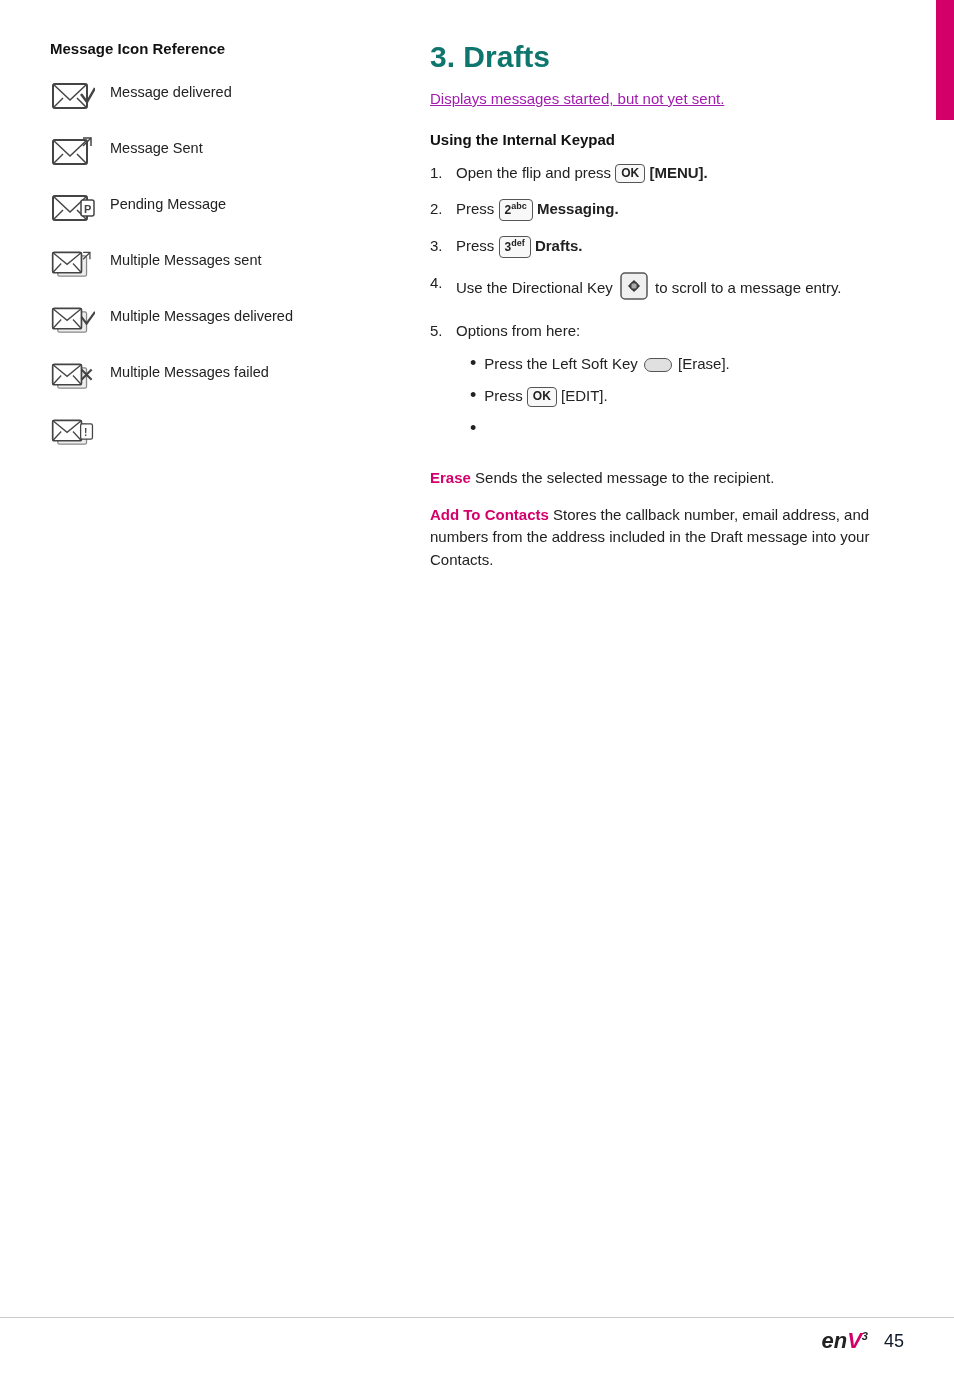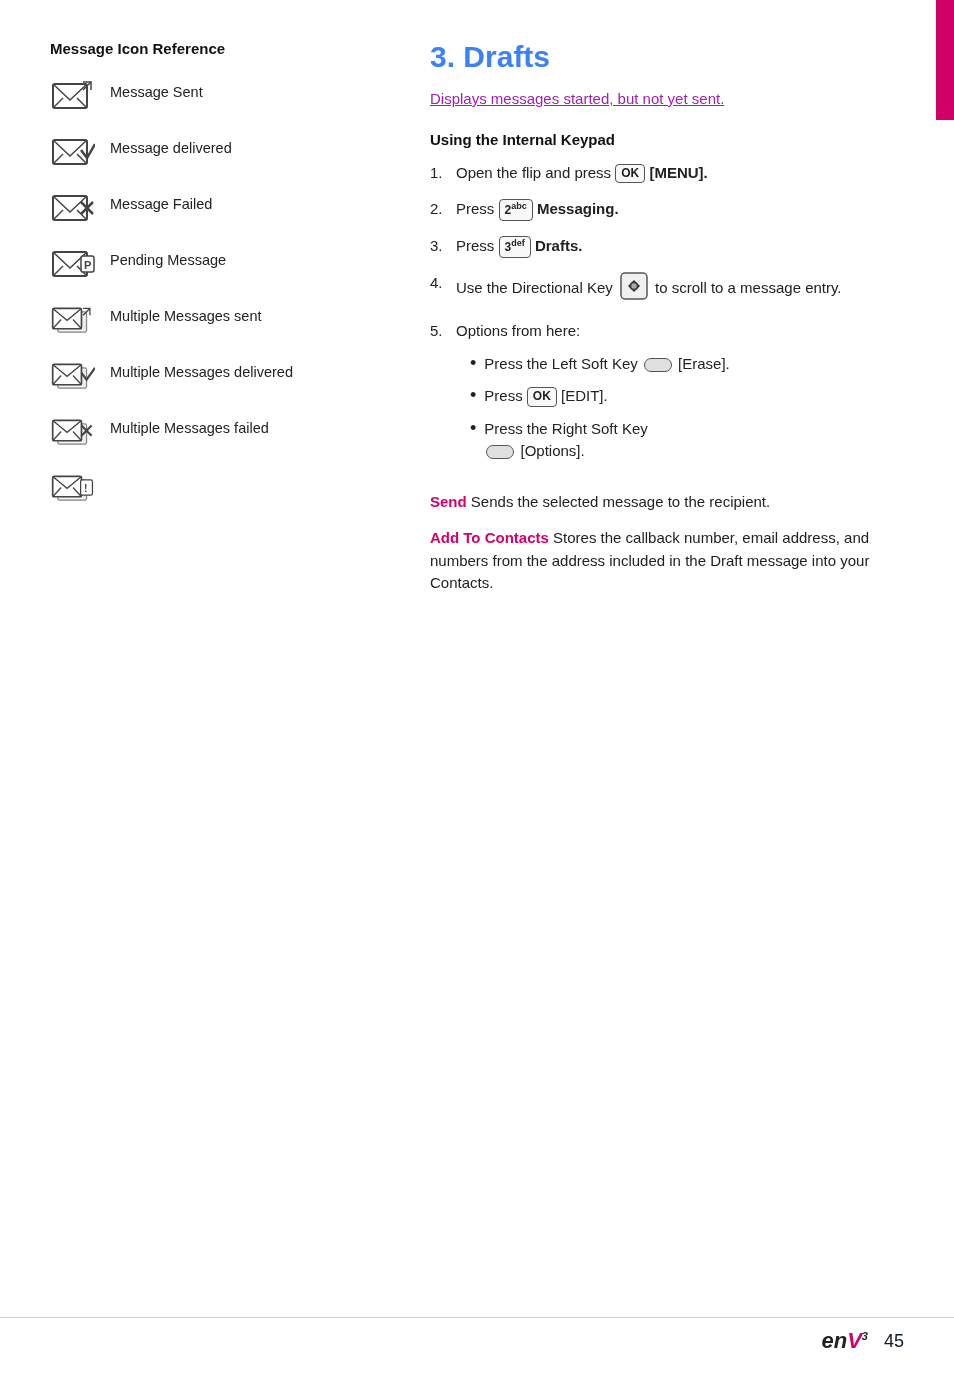--- a/index.html
+++ b/index.html
@@ -87,21 +87,21 @@
       font-size: 14.5px;
       line-height: 1.35;
       padding-top: 4px;
       color: #222;
     }
 
     
     .drafts-heading {
       font-size: 30px;
       font-weight: bold;
-      color: #3b82f6;
+      color: #0f766e;
       margin-bottom: 14px;
       margin-top: 0;
     }
 
     .drafts-intro {
       font-size: 15px;
       line-height: 1.5;
       margin-bottom: 20px;
       color: #a21caf;
       text-decoration: underline;
@@ -238,55 +238,41 @@
       <ul class="icon-ref-list">
 
         <li class="icon-ref-item">
           <div class="msg-icon">
             <svg viewBox="0 0 44 36" xmlns="http://www.w3.org/2000/svg">
               <rect x="2" y="4" width="34" height="24" rx="2" fill="none" stroke="#444" stroke-width="2"></rect>
               <polyline points="2,4 19,20 36,4" fill="none" stroke="#444" stroke-width="1.5"></polyline>
               <line x1="2" y1="28" x2="12" y2="18" stroke="#444" stroke-width="1.5"></line>
               <line x1="36" y1="28" x2="26" y2="18" stroke="#444" stroke-width="1.5"></line>
 
-              <polyline points="32,2 40,2 40,10" fill="none" stroke="#444" stroke-width="1.5"></polyline>
-              <line x1="32" y1="10" x2="40" y2="2" stroke="#444" stroke-width="1.5"></line>
-            </svg>
-          </div>
-          <span class="icon-label">Message Sent</span>
+              <polyline points="30,14 36,22 44,8" fill="none" stroke="#444" stroke-width="2.5"></polyline>
+            </svg>
+          </div>
+          <span class="icon-label">Message delivered</span>
         </li>
 
         <li class="icon-ref-item">
           <div class="msg-icon">
             <svg viewBox="0 0 44 36" xmlns="http://www.w3.org/2000/svg">
               <rect x="2" y="4" width="34" height="24" rx="2" fill="none" stroke="#444" stroke-width="2"></rect>
               <polyline points="2,4 19,20 36,4" fill="none" stroke="#444" stroke-width="1.5"></polyline>
               <line x1="2" y1="28" x2="12" y2="18" stroke="#444" stroke-width="1.5"></line>
               <line x1="36" y1="28" x2="26" y2="18" stroke="#444" stroke-width="1.5"></line>
 
-              <polyline points="30,14 36,22 44,8" fill="none" stroke="#444" stroke-width="2.5"></polyline>
-            </svg>
-          </div>
-          <span class="icon-label">Message delivered</span>
-        </li>
-
-        <li class="icon-ref-item">
-          <div class="msg-icon">
-            <svg viewBox="0 0 44 36" xmlns="http://www.w3.org/2000/svg">
-              <rect x="2" y="4" width="34" height="24" rx="2" fill="none" stroke="#444" stroke-width="2"></rect>
-              <polyline points="2,4 19,20 36,4" fill="none" stroke="#444" stroke-width="1.5"></polyline>
-              <line x1="2" y1="28" x2="12" y2="18" stroke="#444" stroke-width="1.5"></line>
-              <line x1="36" y1="28" x2="26" y2="18" stroke="#444" stroke-width="1.5"></line>
-
-              <line x1="30" y1="10" x2="42" y2="22" stroke="#444" stroke-width="2.5"></line>
-              <line x1="42" y1="10" x2="30" y2="22" stroke="#444" stroke-width="2.5"></line>
-            </svg>
-          </div>
-          <span class="icon-label">Message Failed</span>
-        </li>
+              <polyline points="32,2 40,2 40,10" fill="none" stroke="#444" stroke-width="1.5"></polyline>
+              <line x1="32" y1="10" x2="40" y2="2" stroke="#444" stroke-width="1.5"></line>
+            </svg>
+          </div>
+          <span class="icon-label">Message Sent</span>
+        </li>
+
 
         <li class="icon-ref-item">
           <div class="msg-icon">
             <svg viewBox="0 0 44 36" xmlns="http://www.w3.org/2000/svg">
               <rect x="2" y="4" width="34" height="24" rx="2" fill="none" stroke="#444" stroke-width="2"></rect>
               <polyline points="2,4 19,20 36,4" fill="none" stroke="#444" stroke-width="1.5"></polyline>
               <line x1="2" y1="28" x2="12" y2="18" stroke="#444" stroke-width="1.5"></line>
               <line x1="36" y1="28" x2="26" y2="18" stroke="#444" stroke-width="1.5"></line>
 
               <rect x="30" y="8" width="13" height="16" rx="2" fill="#fff" stroke="#444" stroke-width="1.5"></rect>
@@ -438,35 +424,30 @@
                 <span class="bullet-dot">•</span>
                 <span>
                   Press
                   <span class="key-badge">OK</span>
                   [EDIT].
                 </span>
               </li>
 
               <li class="bullet-item">
                 <span class="bullet-dot">•</span>
-                <span>
-                  Press the Right Soft Key<br>
-                  <span style="display:inline-block;width:28px;height:14px;border:1.5px solid #555;border-radius:7px;background:#e0e0e0;vertical-align:middle;margin:0 2px;"></span>
-                  [Options].
-                </span>
               </li>
 
             </ul>
           </span>
         </li>
 
       </ol>
 
       <div class="option-desc">
-        <span class="option-label" style="color:#d4006a;font-weight:bold;">Send</span>
+        <span class="option-label" style="color:#d4006a;font-weight:bold;">Erase</span>
         <span>  Sends the selected message to the recipient.</span>
       </div>
 
       <div class="option-desc">
         <span class="option-label" style="color:#d4006a;font-weight:bold;">Add To Contacts</span>
         <span>  Stores the callback number, email address, and numbers from the address included in the Draft message into your Contacts.</span>
       </div>
 
 
     </div>

